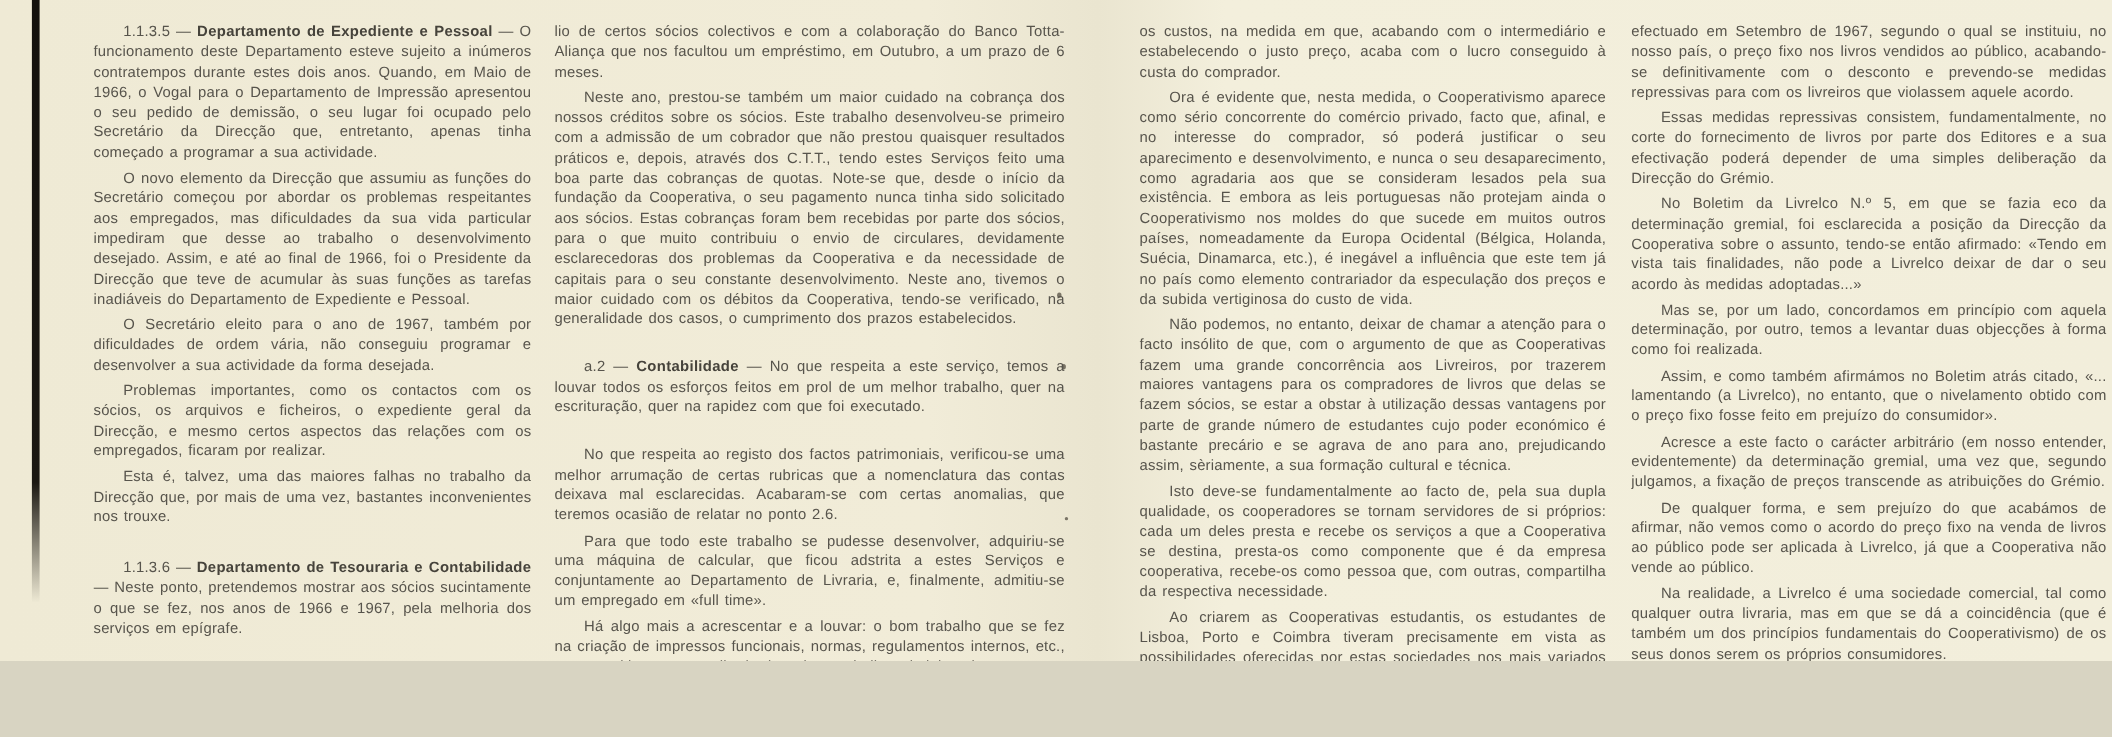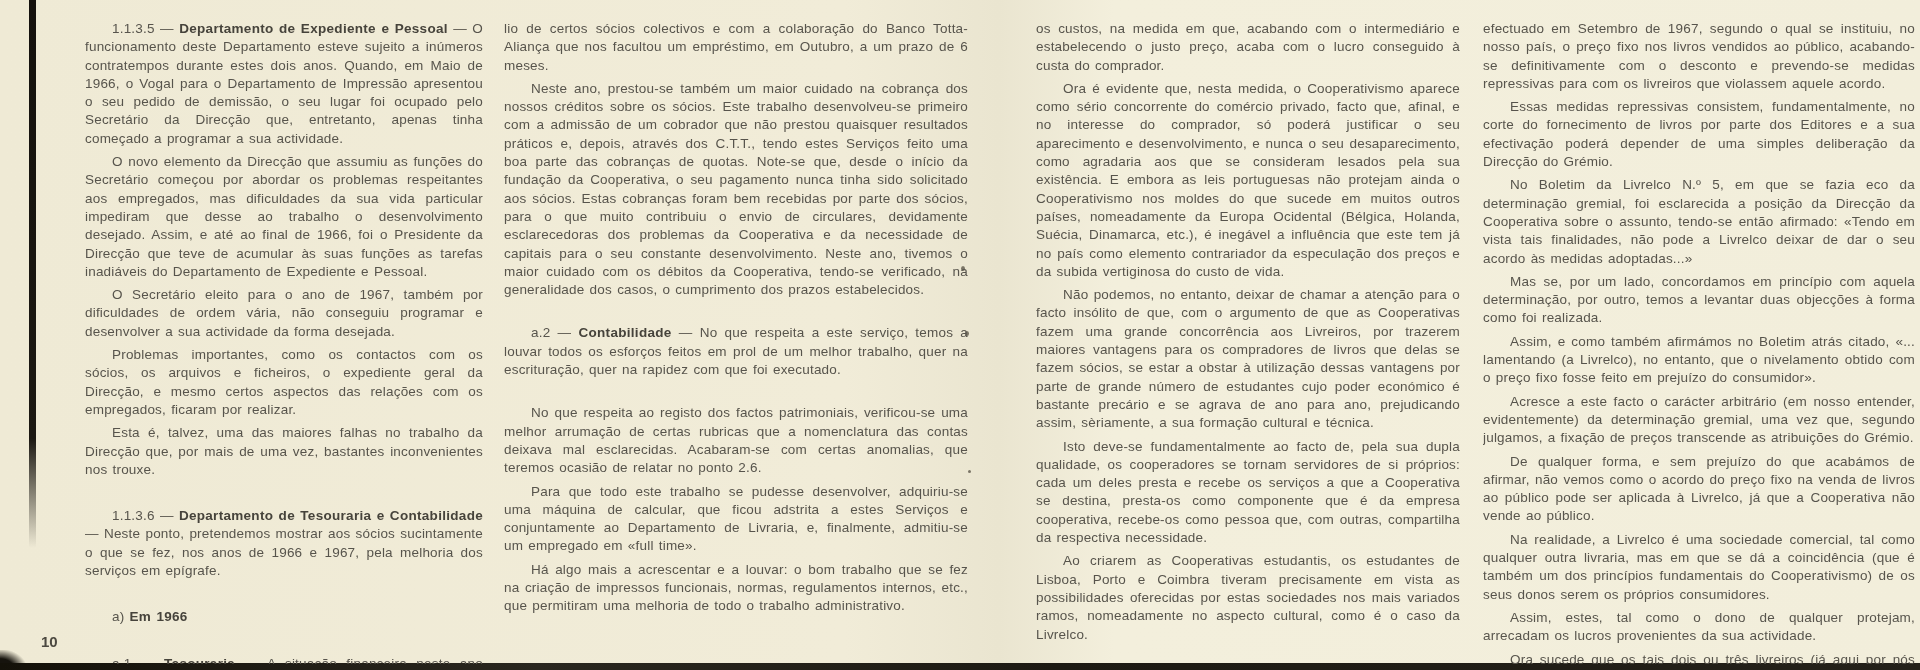--- a/index.html
+++ b/index.html
@@ -1,17 +1,17 @@
 <!DOCTYPE html>
 <html lang="pt"><head>
 <meta charset="utf-8">
 <style>
   html,body { margin:0; padding:0; background:#d8d4c2; }
   .spread {
-    position:relative; width:1920px; height:670px; overflow:hidden;
+    position:relative; width:1920px; height:601px; overflow:hidden;
     background:linear-gradient(90deg,#efead5 0%,#f1ecd8 44%,#eae5d0 52%,#f3efdc 58%,#f2eedb 100%);
     font-family:"Liberation Sans", sans-serif;
   }
   .col {
     position:absolute; top:20px; height:644px; overflow:hidden;
     color:#57544c; font-size:13.5px; line-height:18.3px;
     text-align:justify; letter-spacing:0.2px; word-spacing:1.2px;
   }
   .col-1 { left:85px;   width:398px; }
   .col-2 { left:504px;  width:464px; }

